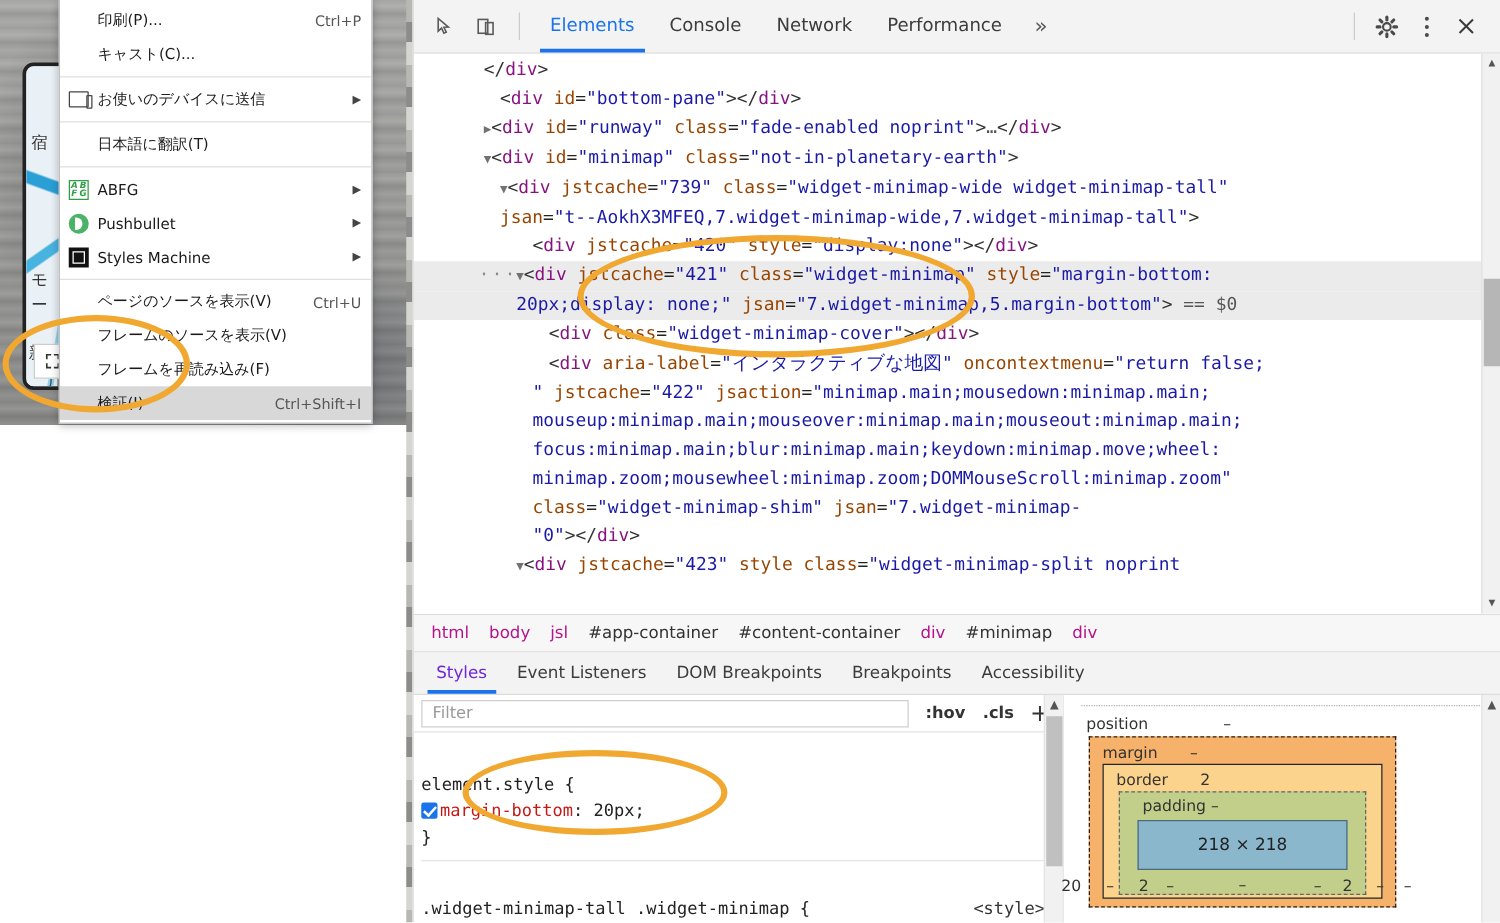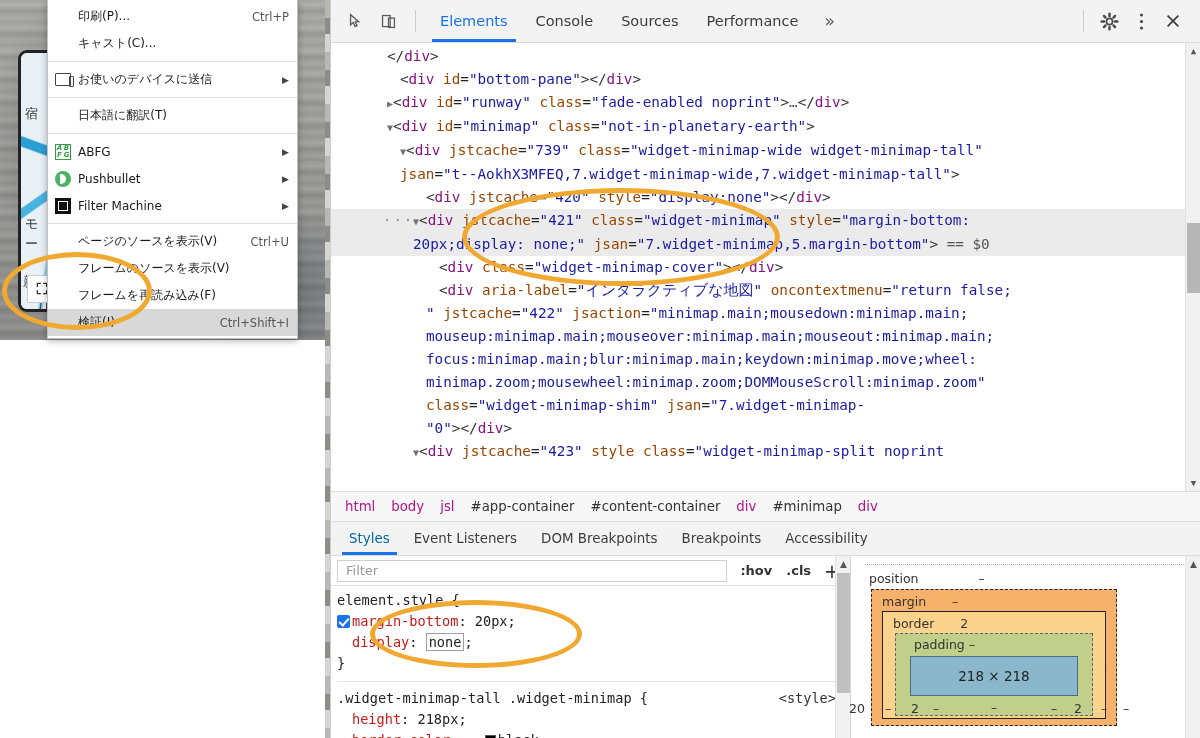--- a/index.html
+++ b/index.html
@@ -159,36 +159,36 @@
   .bc{ padding:0 8px; color:#333; height:100%; display:flex; align-items:center; }
   .bc.tagname{ color:#b5148c; }
   .bc.current{ background:#ffffff; }
 
   
   #side-tabs{
     display:flex; align-items:center; height:34px; background:#f3f3f3;
     border-bottom:1px solid #dcdcdc; padding-left:6px;
   }
   .st{ position:relative; height:100%; display:flex; align-items:center; padding:0 12px; font-size:13.4px; color:#3c3c3c;}
-  .st.active{ color:#0369a1; }
+  .st.active{ color:#6d28d9; }
   .st.active::after{ content:""; position:absolute;left:5px;right:5px;bottom:0;height:3px;background:#1a73e8;}
 
   
   #bottom-split{ display:flex; height:224px; }
   #styles-pane{ width:520px; position:relative; border-right:1px solid #d6d6d6; background:#fff; }
   .filter-row{ display:flex; align-items:center; height:30px; border-bottom:1px solid #e2e2e2; background:#fff;}
   .filter-box{
     flex:1; margin:3px 6px; height:22px; border:1px solid #cfcfcf; background:#fff;
     display:flex; align-items:center; padding-left:8px; font-size:13px; color:#9a9a9a;
   }
   .hov{ font-size:13px; font-weight:bold; color:#333; padding:0 7px;}
   .cls{ font-size:13px; font-weight:bold; color:#333; padding:0 7px;}
   .plus{ font-size:19px; color:#333; padding:0 10px 0 6px; line-height:16px;}
   .css-body{ font-family:"DejaVu Sans Mono", monospace; font-size:13.6px; line-height:21px; padding:4px 0 0 6px; color:#222;}
-  .css-rule{ position:relative; }
+  .css-rule{ position:relative;margin-top:28px; }
   .css-sel{ color:#222; }
   .css-prop{ color:#c41a16; }
   .css-val{ color:#222; }
   .chk{
     display:inline-block; width:13px;height:13px;background:#1a73e8;border-radius:2px;
     position:relative; vertical-align:-2px; margin-right:2px;
   }
   .chk::after{content:"";position:absolute;left:4px;top:1px;width:4px;height:8px;border:solid #fff;border-width:0 2px 2px 0;transform:rotate(42deg);}
   .editing{ background:#fff; border:1px solid #a0a0a0; padding:0 2px; position:relative;}
   .rule-sep{ height:1px; background:#e4e4e4; margin:7px 0 6px 0; }
@@ -298,21 +298,21 @@
             <span class="ico-push"></span>
           </span>
         <span class="cm-label">Pushbullet</span>
         <span class="cm-arrow">▶</span>
       </div>
 
       <div class="cm-item">
         <span class="cm-ico">
             <span class="ico-way"></span>
           </span>
-        <span class="cm-label">Filter Machine</span>
+        <span class="cm-label">Styles Machine</span>
         <span class="cm-arrow">▶</span>
       </div>
 
       <div class="cm-sep"></div>
 
       <div class="cm-item">
         <span class="cm-ico"></span>
         <span class="cm-label">ページのソースを表示(V)</span>
         <span class="cm-accel">Ctrl+U</span>
       </div>
@@ -349,21 +349,21 @@
         <svg width="17" height="17" viewBox="0 0 20 20">
             <rect x="3" y="3" width="9" height="13" fill="none" stroke="#5a5a5a" stroke-width="1.5"></rect>
             <rect x="10" y="6" width="7" height="11" fill="none" stroke="#5a5a5a" stroke-width="1.5"></rect>
           </svg>
       </div>
       <div class="tb-divider"></div>
 
       <div class="dt-tabs">
         <div class="dt-tab active">Elements</div>
         <div class="dt-tab">Console</div>
-        <div class="dt-tab">Sources</div>
+        <div class="dt-tab">Network</div>
         <div class="dt-tab">Performance</div>
         <div class="dt-more">»</div>
       </div>
 
       <div class="dt-right">
         <div class="tb-divider"></div>
         <div class="dt-icnbtn">
           <svg width="19" height="19" viewBox="0 0 20 20">
               <circle cx="10" cy="10" r="3.2" fill="none" stroke="#4a4a4a" stroke-width="1.8"></circle>
               <g stroke="#4a4a4a" stroke-width="2.6" stroke-linecap="round">
@@ -450,23 +450,20 @@
           <div class="cls">.cls</div>
           <div class="plus">+</div>
         </div>
 
         <div class="css-body">
           <div class="css-rule">
             <div class="css-sel">element.style {</div>
             <div>
               <span class="chk"></span><span class="css-prop">margin-bottom</span><span class="css-val">: </span><span class="css-val">20px;</span>
             </div>
-            <div style="padding-left:15px;">
-              <span class="css-prop">display</span><span class="css-val">: </span><span class="editing"><span>none</span></span><span class="css-val">;</span>
-            </div>
             <div class="css-sel">}</div>
           </div>
 
           <div class="rule-sep"></div>
 
           <div class="css-rule">
             <div class="css-sel">
               <span>.widget-minimap-tall .widget-minimap {</span>
               <span class="src-link">&lt;style&gt;</span>
             </div>

